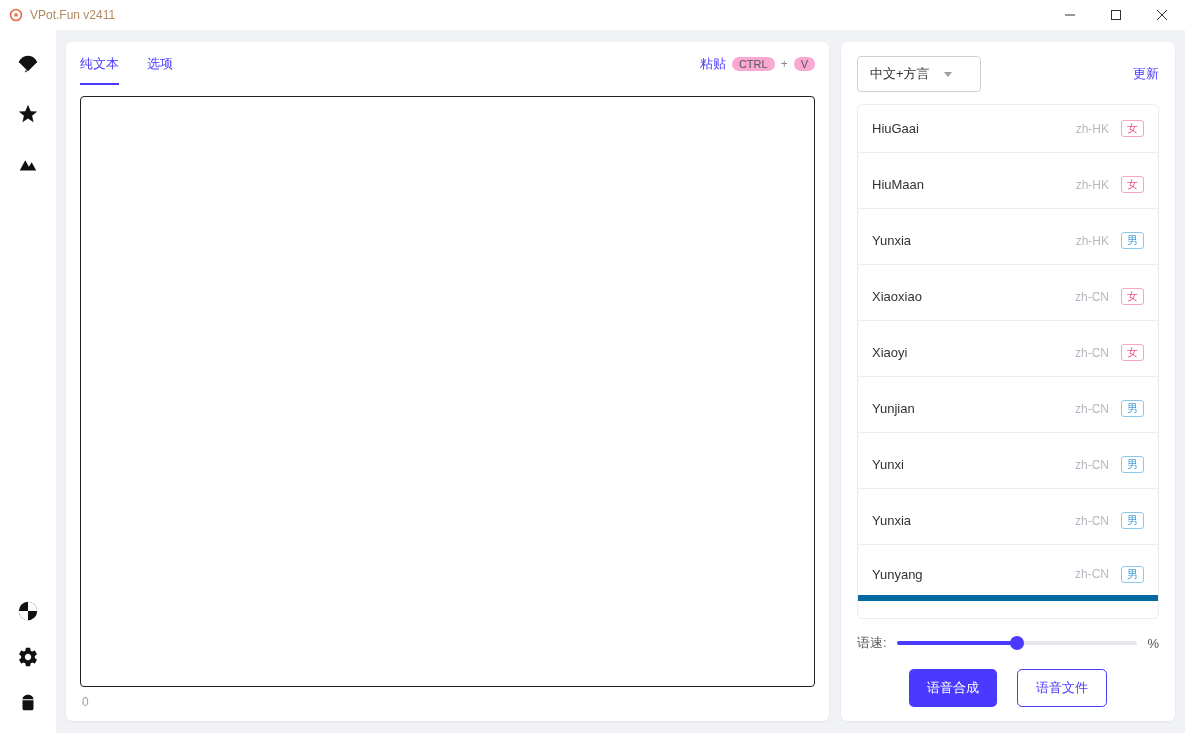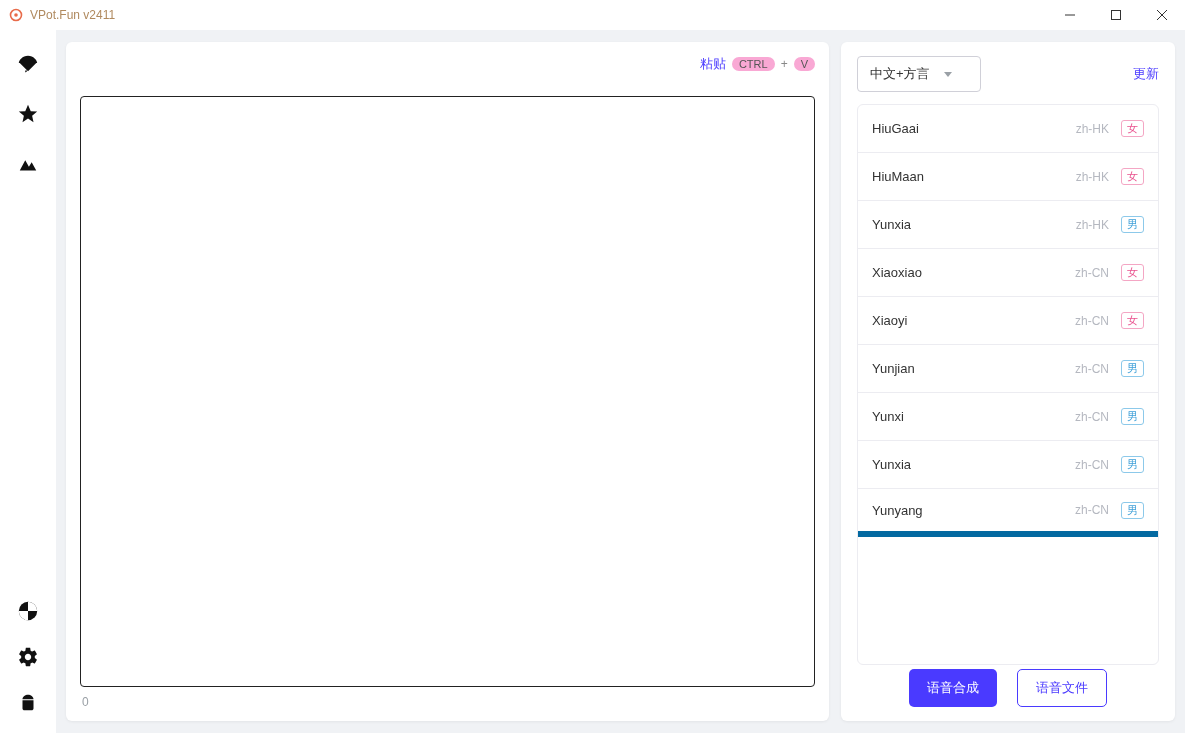--- a/index.html
+++ b/index.html
@@ -37,21 +37,21 @@
 .hint { color:#9aa0a6; font-size:12px; flex:1; }
 .count { color:#9aa0a6; font-size:12px; }
 
 .panel-right { width:334px; background:#fff; border-radius:6px; box-shadow: 0 1px 3px rgba(0,0,0,0.06); display:flex; flex-direction:column; padding: 14px 16px 14px 16px; }
 
 .top-row { display:flex; align-items:center; margin-bottom:12px; }
 .lang-select { border:1px solid #d0d0d8; border-radius:4px; padding:8px 28px 8px 12px; font-size:13px; cursor:pointer; color:#333; background:#fff; position:relative; display:flex; align-items:center; gap:10px; }
 .caret { width:0; height:0; border-left:4px solid transparent; border-right:4px solid transparent; border-top:5px solid #9aa0a6; margin-left:4px; }
 .update-link { margin-left:auto; color:#4a3aff; cursor:pointer; font-size:13px; }
 
-.voice-list { flex:1; border:1px solid #ececf1; border-radius:6px; overflow:hidden; display:flex; flex-direction:column; }
+.voice-list { flex:1; border:1px solid #ececf1; border-radius:6px; overflow:hidden; display:flex; flex-direction:column;gap:8px; }
 .voice-row { display:flex; align-items:center; height:48px; padding:0 14px; border-bottom:1px solid #ececf1; cursor:pointer; }
 .voice-row:last-child { border-bottom:6px solid #0369a1; }
 .voice-name { flex:1; color:#333; font-size:13px; }
 .voice-locale { color:#b5b8c0; font-size:12px; margin-right:12px; }
 .gender-badge { border:1px solid; border-radius:3px; font-size:11px; padding:0px 5px; line-height:15px; }
 .gender-f { color:#e9528e; border-color:#f4a6c4; }
 .gender-m { color:#3fa0d8; border-color:#8cc9ea; }
 
 .speed-row { display:flex; align-items:center; gap:10px; margin:14px 0 12px 0; }
 .speed-label { color:#555; font-size:13px; }
@@ -134,20 +134,24 @@
             <path d="M6 8 L18 8 C18 5 15 3 12 3 C9 3 6 5 6 8 Z M8 5.5 A.8.8 0 1 0 8 7 A.8.8 0 0 0 8 5.5 M16 5.5 A.8.8 0 1 0 16 7 A.8.8 0 0 0 16 5.5 M6 9 H18 V18 C18 19 17 20 16 20 H8 C7 20 6 19 6 18 Z"></path>
           </svg>
       </div>
     </div>
   </div>
 
   <div class="main">
 
     <div class="panel-left">
       <div class="tabs-row">
+        <div class="tabs">
+          <div class="tab active">纯文本</div>
+          <div class="tab inactive">选项</div>
+        </div>
         <div class="paste-area">
           <span class="paste-link">粘贴</span>
           <span class="kbd">CTRL</span>
           <span class="plus">+</span>
           <span class="kbd">V</span>
         </div>
       </div>
       <div class="textarea-wrap">
         <textarea class="big" style=""></textarea>
       </div>
@@ -206,20 +210,30 @@
             <span class="voice-locale">zh-CN</span>
             <span class="gender-badge gender-m">男</span>
           </div>
           <div class="voice-row">
             <span class="voice-name">Yunyang</span>
             <span class="voice-locale">zh-CN</span>
             <span class="gender-badge gender-m">男</span>
           </div>
         </div>
 
+      <div class="speed-row">
+        <span class="speed-label">语速:</span>
+        <div class="slider-wrap">
+          <div class="track">
+              <div class="track-fill"></div>
+            </div>
+          <div class="thumb"></div>
+        </div>
+        <span class="pct">%</span>
+      </div>
 
       <div class="button-row">
         <button class="btn btn-primary">语音合成</button>
         <button class="btn btn-outline">语音文件</button>
       </div>
     </div>
 
   </div>
 </div>
 

